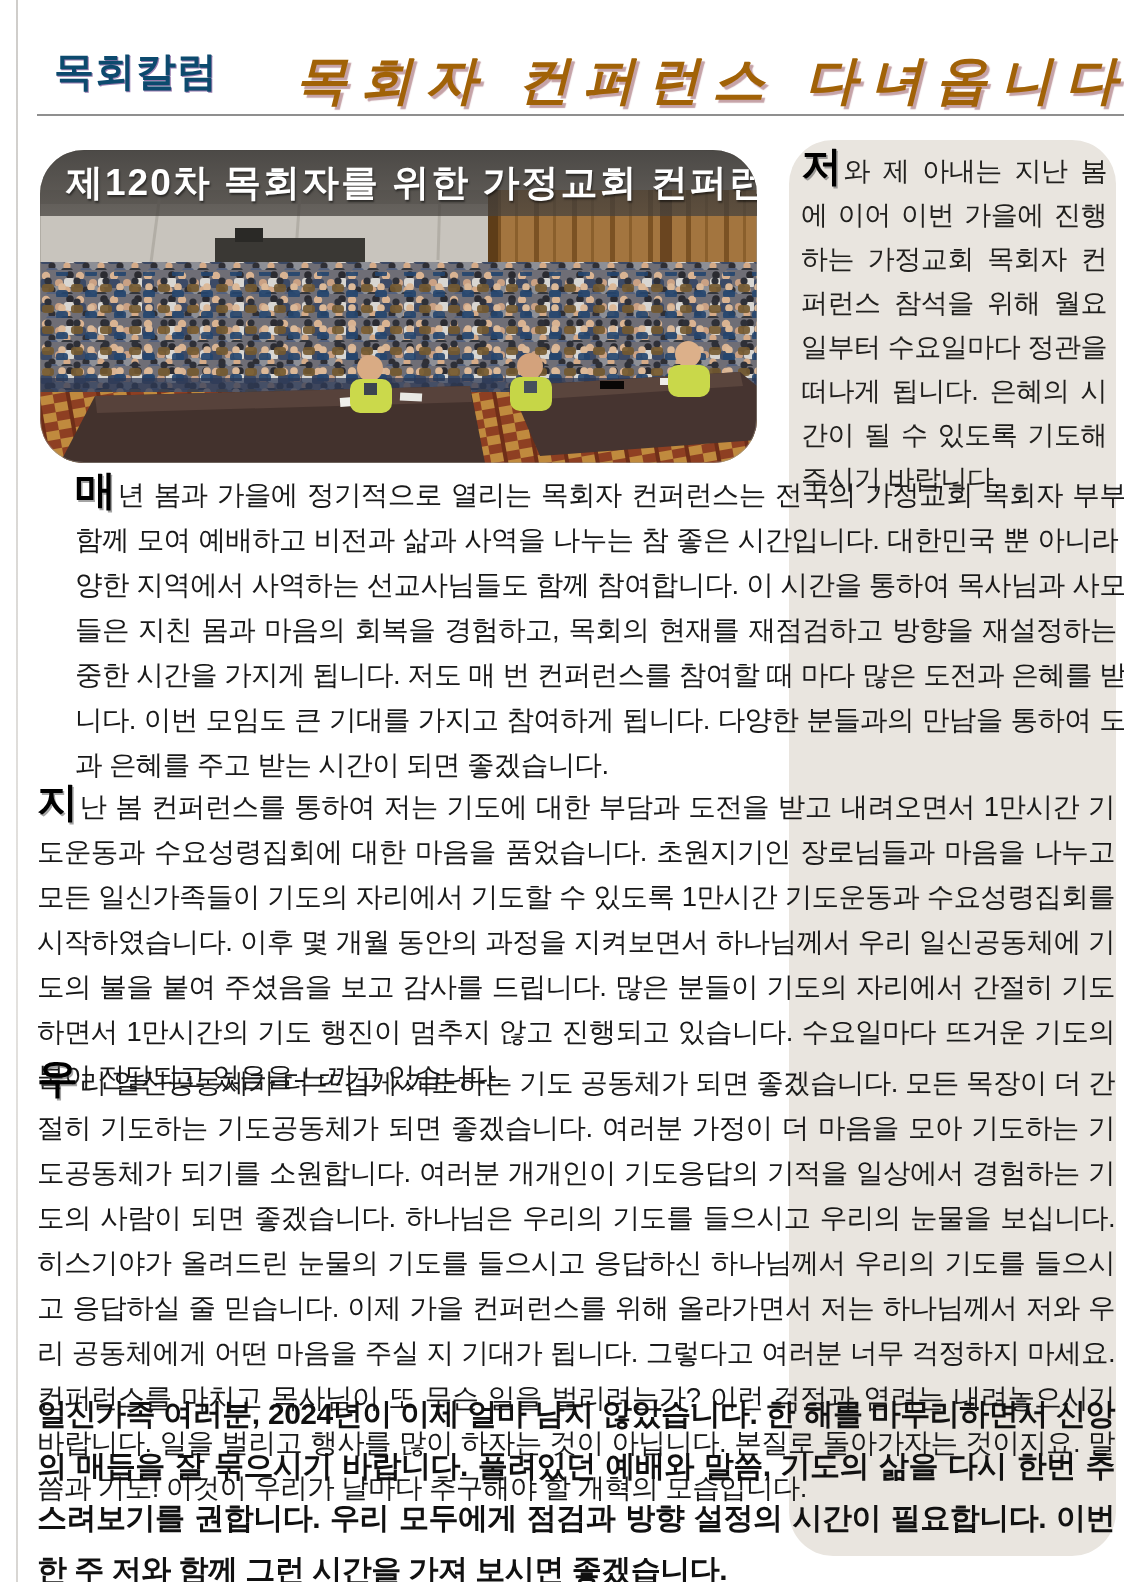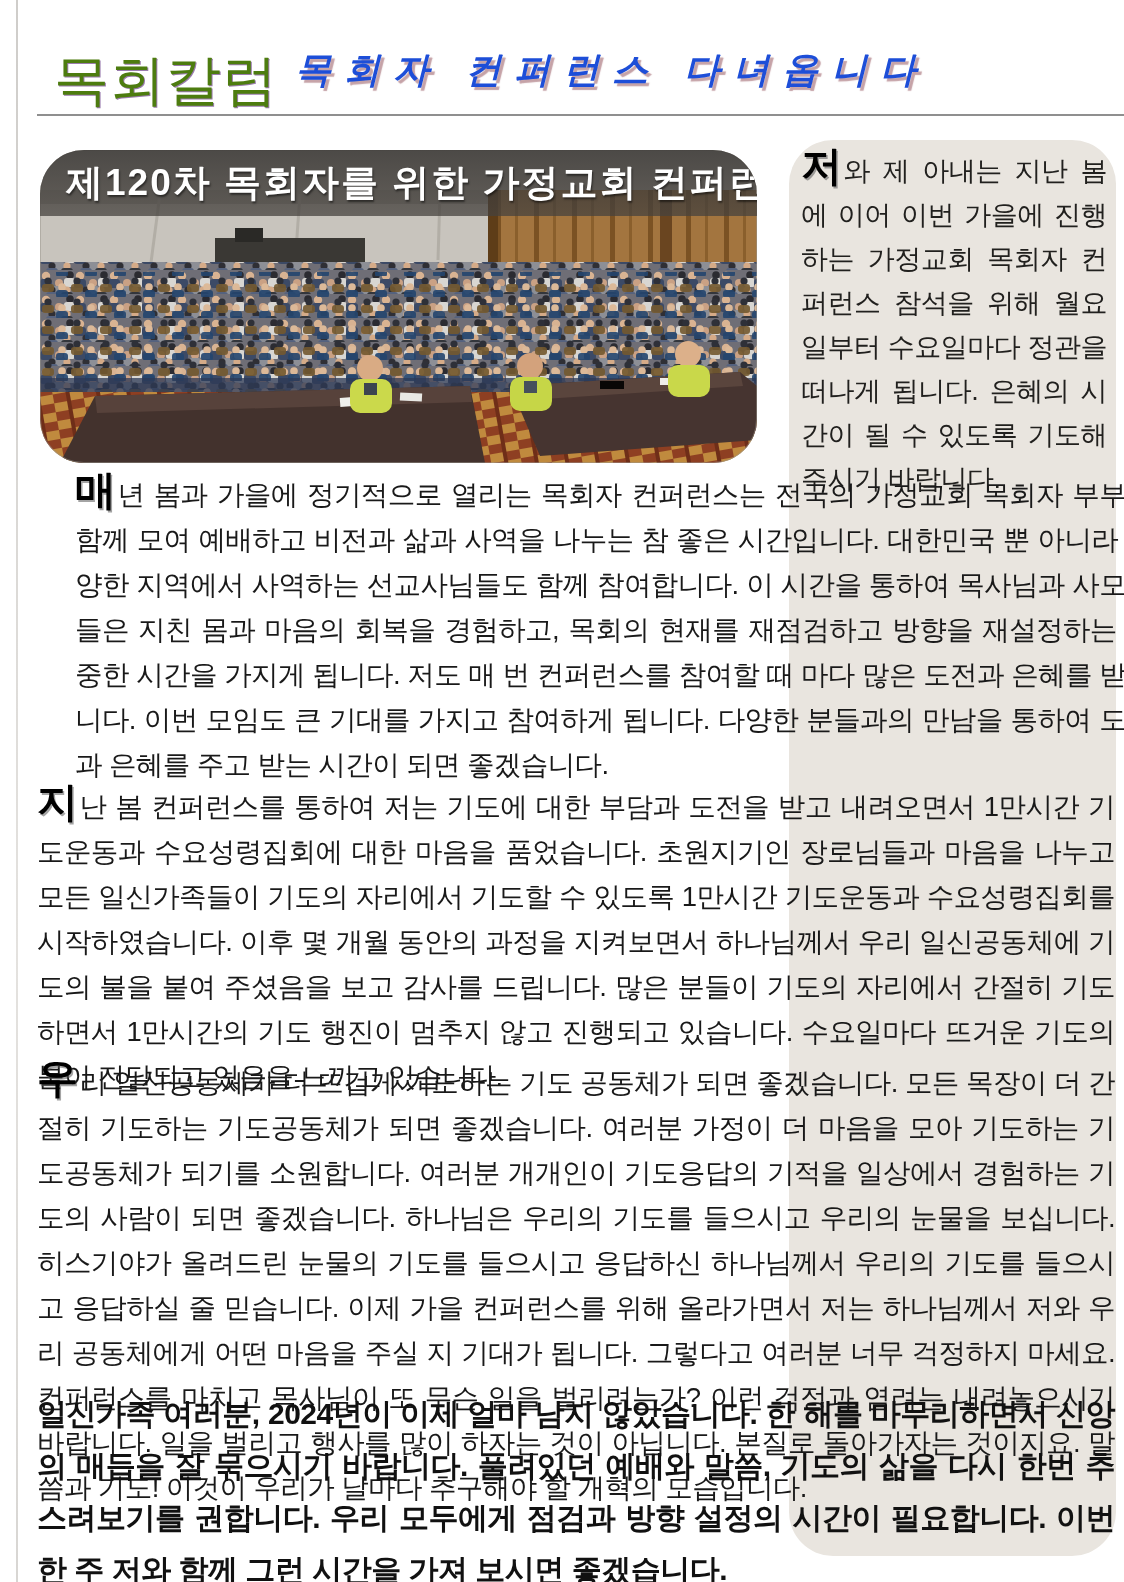--- a/index.html
+++ b/index.html
@@ -12,29 +12,29 @@
     font-family:"Liberation Sans","DejaVu Sans",sans-serif;
     color:#1c1c1c;
   }
   .left-scan-line {
     position:absolute; left:16px; top:0; width:2px; height:1582px;
     background:linear-gradient(#cfcdca,#e4e2df 60%,#d8d6d3);
   }
   
   .col-label {
     position:absolute; left:54px; top:44px;
-    font-size:55px; font-weight:normal; letter-spacing:1px;
-    color:#4d7c0f;
+    font-size:40px; font-weight:bold; letter-spacing:1px;
+    color:#0c4a6e;
     text-shadow:1px 1px 0 #9a7cae;
   }
   .main-title {
     position:absolute; left:295px; top:46px; width:790px;
-    font-size:36px; font-weight:bold; font-style:italic;
+    font-size:52px; font-weight:bold; font-style:italic;
     letter-spacing:13px; white-space:nowrap;
-    color:#1d4ed8;
+    color:#a16207;
     text-shadow:3px 3px 1px rgba(150,85,95,0.55);
   }
   .header-rule {
     position:absolute; left:37px; top:114px; width:1087px; height:2px;
     background:#8f8f8f;
   }
   
   .beige-band {
     position:absolute; left:789px; top:140px; width:327px; height:1416px;
     background:#e9e5df; border-radius:44px;

